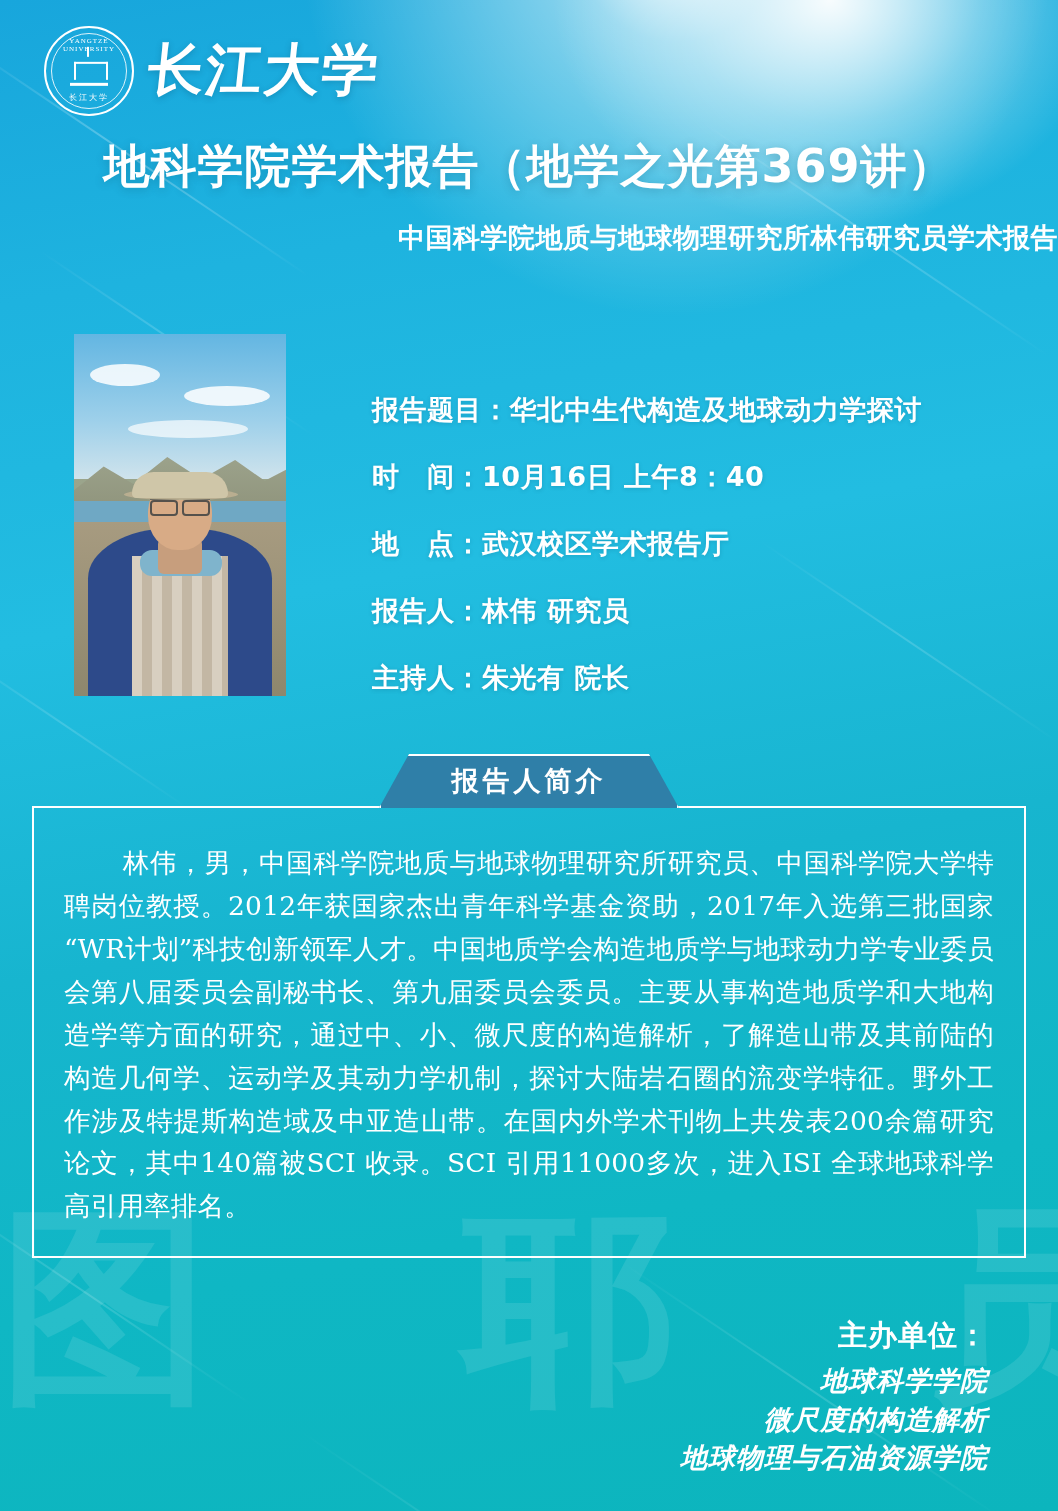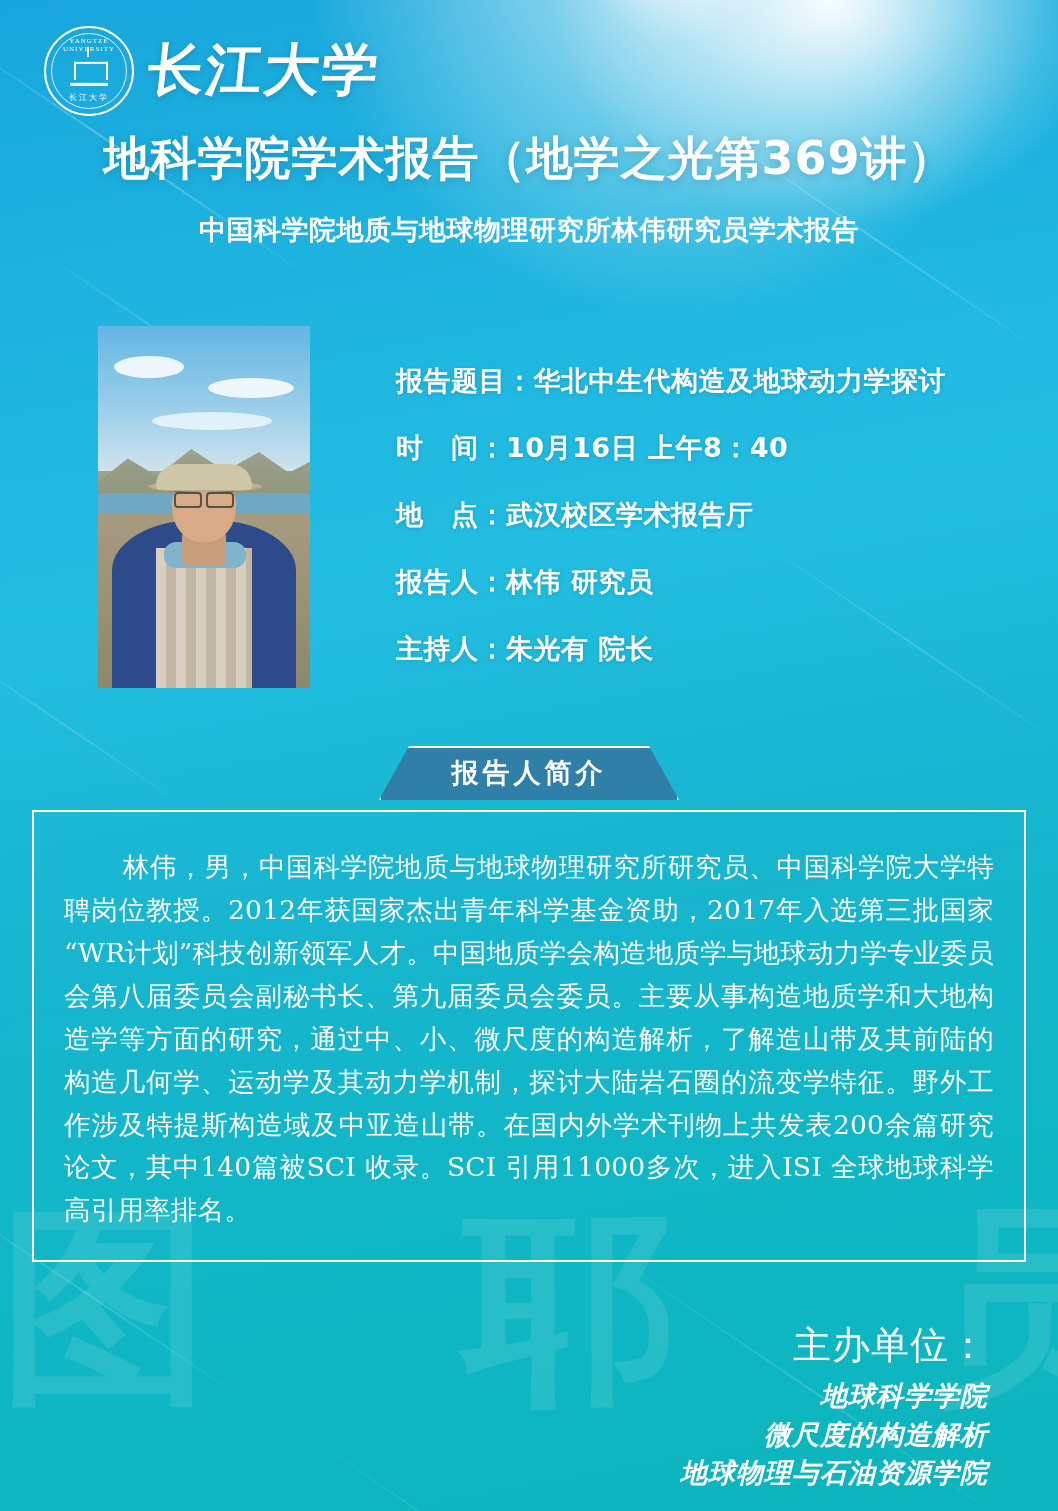--- a/index.html
+++ b/index.html
@@ -148,40 +148,40 @@
     text-shadow: 0 2px 6px rgba(0,60,90,0.25);
     transform: skewX(-6deg);
   }
 
   .title-main {
     text-align: center;
     font-size: 46px;
     font-weight: bold;
     color: #ffffff;
     letter-spacing: 1px;
-    margin-top: 12px;
+    margin-top: 20px;
     font-family: "DejaVu Sans", sans-serif;
     text-shadow: 0 2px 8px rgba(0,70,100,0.25);
   }
   .title-sub {
-    text-align: center;
+    text-align: right;
     font-size: 27px;
     font-weight: bold;
     color: #ffffff;
     margin-top: 22px;
     letter-spacing: .5px;
     font-family: "DejaVu Sans", sans-serif;
   }
 
   
   .info-row {
     display: flex;
-    align-items: center;
+    align-items: flex-end;
     margin-top: 78px;
-    padding-left: 98px;
+    padding-left: 74px;
   }
   .portrait {
     width: 212px;
     height: 362px;
     flex: 0 0 auto;
     border: 0;
     position: relative;
     overflow: hidden;
     background: linear-gradient(#7fc4e8 0%, #bcd9e6 36%, #9aa58c 40%, #a79d85 62%, #8d8f79 100%);
   }
@@ -258,21 +258,21 @@
 
   
   .bio-wrap {
     position: relative;
     margin: 58px 32px 0 32px;
   }
   .bio-tab {
     position: relative;
     width: 296px;
     height: 52px;
-    margin: 12px auto;
+    margin: 0 auto;
     background: #2f7fa8;
     border: 2px solid #ffffff;
     border-bottom: none;
     color: #ffffff;
     font-size: 27px;
     font-weight: bold;
     text-align: center;
     line-height: 50px;
     clip-path: polygon(10% 0, 90% 0, 100% 100%, 0 100%);
     letter-spacing: 4px;
@@ -295,22 +295,22 @@
 
   
   .organizers {
     margin-top: 58px;
     padding-right: 70px;
     text-align: right;
     color: #ffffff;
     font-family: "DejaVu Sans", sans-serif;
   }
   .organizers .org-title {
-    font-size: 38px;
-    font-weight: normal;
+    font-size: 29px;
+    font-weight: bold;
     letter-spacing: 1px;
     margin-bottom: 6px;
     padding-left: 24px;
   }
   .organizers .org-item {
     font-size: 27px;
     font-weight: bold;
     line-height: 1.42;
     letter-spacing: 1px;
     font-style: italic;

